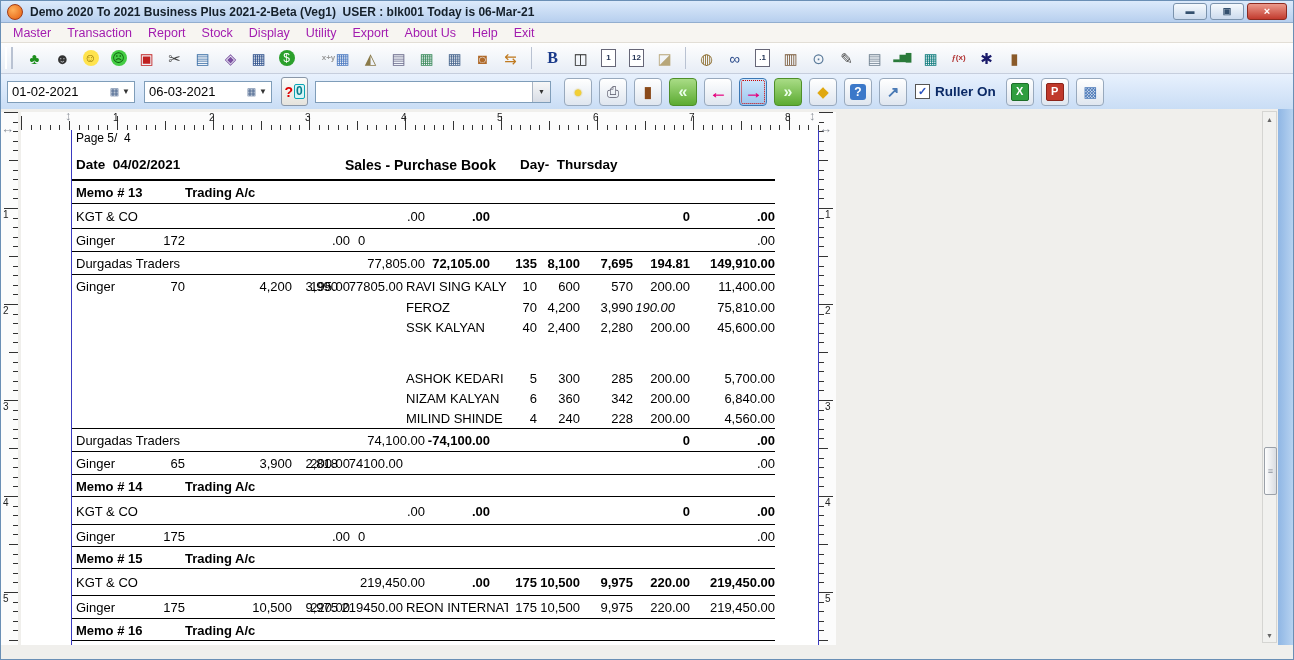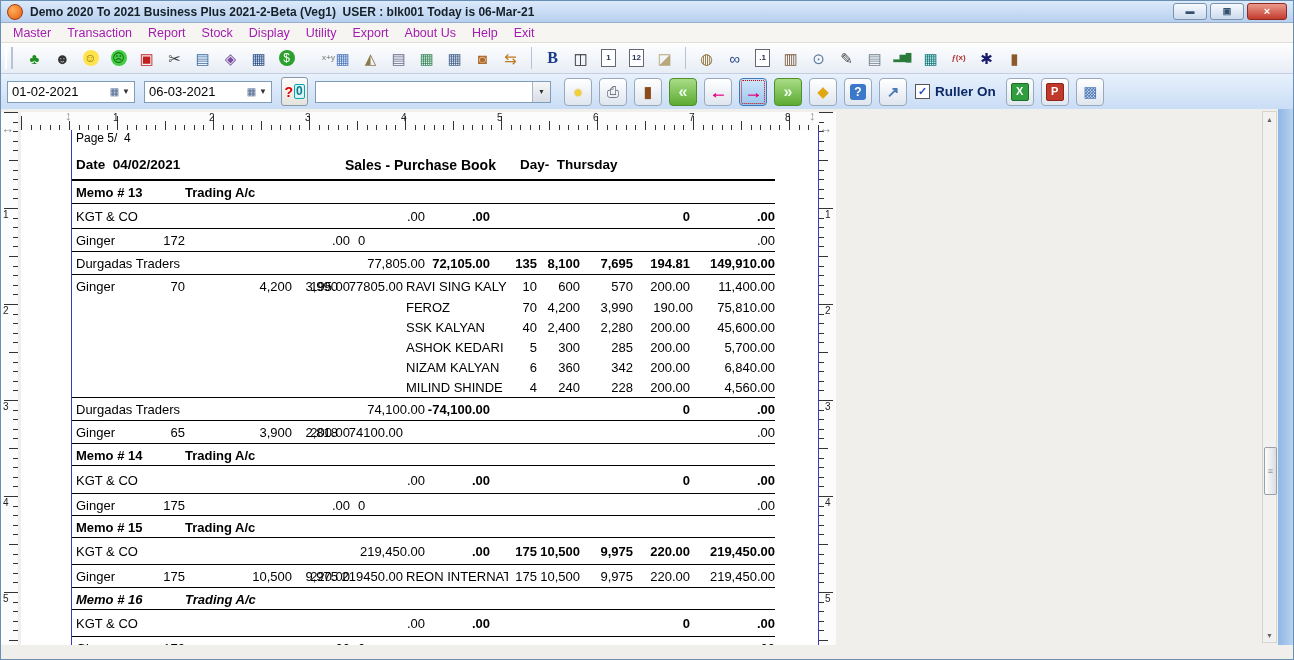--- a/index.html
+++ b/index.html
@@ -396,32 +396,32 @@
               <span class="cell" style="right: 195px;">600</span>
               <span class="cell" style="right: 142px;">570</span>
               <span class="cell" style="right: 85px;">200.00</span>
               <span class="cell" style="right: 0px;">11,400.00</span>
             </div>
             <div class="trow nb" style="height: 20px;">
               <span class="cell" style="left: 334px; max-width: 102px; overflow: hidden;">FEROZ</span>
               <span class="cell" style="right: 238px;">70</span>
               <span class="cell" style="right: 195px;">4,200</span>
               <span class="cell" style="right: 142px;">3,990</span>
-              <span class="cell" style="right: 82px;">190.00</span>
+              <span class="cell" style="right: 100px; font-style: italic;">190.00</span>
               <span class="cell" style="right: 0px;">75,810.00</span>
             </div>
             <div class="trow nb" style="height: 20px;">
               <span class="cell" style="left: 334px; max-width: 102px; overflow: hidden;">SSK KALYAN</span>
               <span class="cell" style="right: 238px;">40</span>
               <span class="cell" style="right: 195px;">2,400</span>
               <span class="cell" style="right: 142px;">2,280</span>
               <span class="cell" style="right: 85px;">200.00</span>
               <span class="cell" style="right: 0px;">45,600.00</span>
             </div>
-            <div class="trow nb" style="height: 20px;">
+            <div class="trow nb" style="height: 20px; margin-top: 31px;">
               <span class="cell" style="left: 334px; max-width: 102px; overflow: hidden;">ASHOK KEDARI</span>
               <span class="cell" style="right: 238px;">5</span>
               <span class="cell" style="right: 195px;">300</span>
               <span class="cell" style="right: 142px;">285</span>
               <span class="cell" style="right: 85px;">200.00</span>
               <span class="cell" style="right: 0px;">5,700.00</span>
             </div>
             <div class="trow nb" style="height: 20px;">
               <span class="cell" style="left: 334px; max-width: 102px; overflow: hidden;">NIZAM KALYAN</span>
               <span class="cell" style="right: 238px;">6</span>
@@ -493,21 +493,21 @@
               <span class="cell" style="right: 437px;">9,975</span>
               <span class="cell" style="right: 425px;">220.00</span>
               <span class="cell" style="right: 372px;">219450.00</span>
               <span class="cell" style="left: 334px; max-width: 102px; overflow: hidden;">REON INTERNAT</span>
               <span class="cell" style="right: 238px;">175</span>
               <span class="cell" style="right: 195px;">10,500</span>
               <span class="cell" style="right: 142px;">9,975</span>
               <span class="cell" style="right: 85px;">220.00</span>
               <span class="cell" style="right: 0px;">219,450.00</span>
             </div>
-            <div class="trow" style="height: 21px; font-style: italic;">
+            <div class="trow" style="height: 21px;">
               <span class="cell b" style="left: 4px;">Memo # 16</span>
               <span class="cell b" style="left: 113px;">Trading A/c</span>
             </div>
             <div class="trow" style="height: 26px;">
               <span class="cell" style="left: 4px;">KGT &amp; CO</span>
               <span class="cell" style="right: 350px;">.00</span>
               <span class="cell b" style="right: 285px;">.00</span>
               <span class="cell b" style="right: 85px;">0</span>
               <span class="cell b" style="right: 0px;">.00</span>
             </div>

